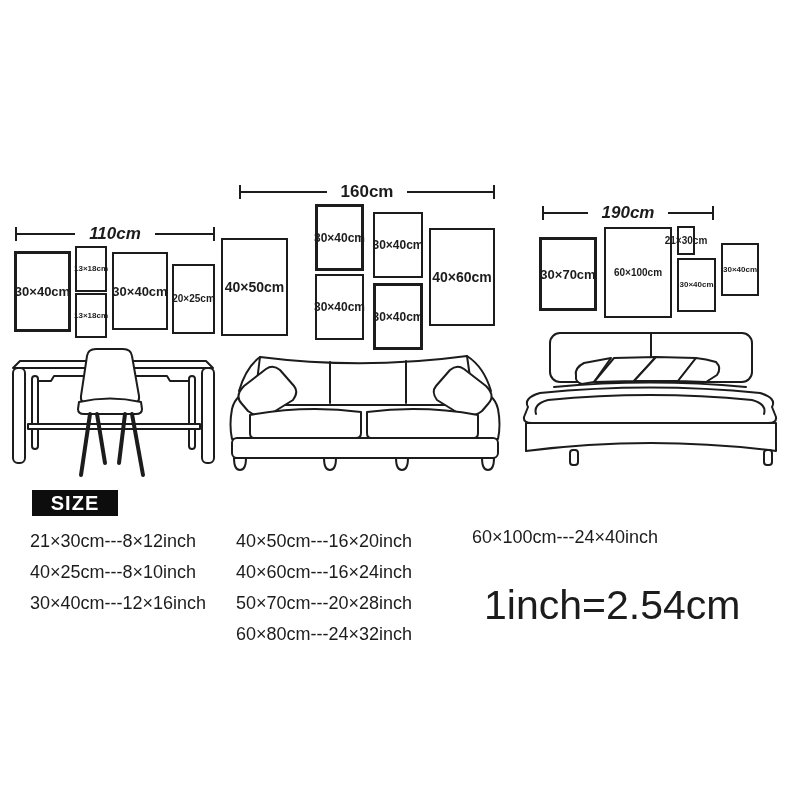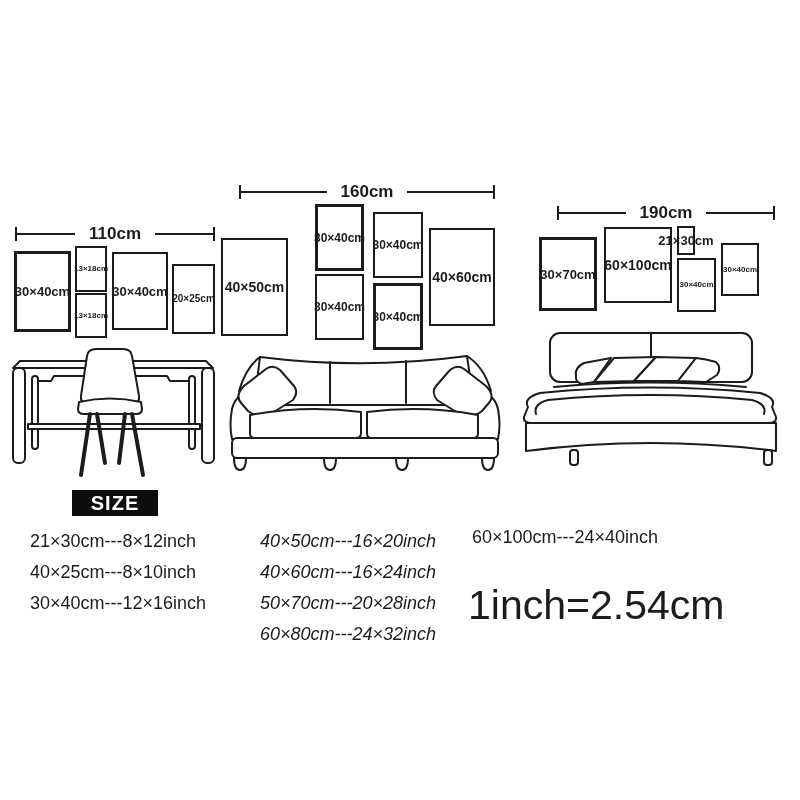--- a/index.html
+++ b/index.html
@@ -45,44 +45,43 @@
     left: 32px; top: 490px;
     width: 86px; height: 26px;
     background: #0d0d0d;
     color: #ffffff;
     font-size: 20px;
     font-weight: bold;
     letter-spacing: 1px;
     display: flex;
     align-items: center;
     justify-content: center;
-    margin-left: 40px;
   }
   .legend-col { position: absolute; font-size: 18px; font-weight: 400; color: #1c1c1c; }
   .legend-col .row {
     height: 31px;
     display: flex;
     align-items: center;
     white-space: nowrap;
   }
   .conv {
     position: absolute;
-    left: 468px; top: 582px;
+    left: 484px; top: 582px;
     font-size: 41px;
     font-weight: 400;
     white-space: nowrap;
     color: #1c1c1c;
   }
 </style>
 </head>
 <body>
 
 <div class="canvas">
 
-  <div class="dim" style="left:15px; top:226px; width:200px;">
+  <div class="dim" style="left:15px; top:226px; width:200px;font-style:italic;">
     <span class="tick"></span>
     <span class="seg"></span>
     <span class="lbl">110cm</span>
     <span class="seg"></span>
     <span class="tick"></span>
   </div>
   <div class="frame thick" style="left:14px; top:251px; width:57px; height:81px; font-size:13px;">30×40cm</div>
   <div class="frame" style="left:75px; top:246px; width:32px; height:46px; font-size:8px;">13×18cm</div>
   <div class="frame" style="left:75px; top:293px; width:32px; height:45px; font-size:8px;">13×18cm</div>
   <div class="frame" style="left:112px; top:252px; width:56px; height:78px; font-size:13px;">30×40cm</div>
@@ -95,30 +94,30 @@
     <span class="seg"></span>
     <span class="tick"></span>
   </div>
   <div class="frame" style="left:221px; top:238px; width:67px; height:98px; font-size:14px;text-align:center;">40×50cm</div>
   <div class="frame thick" style="left:315px; top:204px; width:49px; height:67px; font-size:12px;">30×40cm</div>
   <div class="frame" style="left:315px; top:274px; width:49px; height:66px; font-size:12px;">30×40cm</div>
   <div class="frame" style="left:373px; top:212px; width:50px; height:66px; font-size:12px;">30×40cm</div>
   <div class="frame thick" style="left:373px; top:283px; width:50px; height:67px; font-size:12px;">30×40cm</div>
   <div class="frame" style="left:429px; top:228px; width:66px; height:98px; font-size:14px;">40×60cm</div>
 
-  <div class="dim" style="left:557px; top:205px; width:218px;">
+  <div class="dim" style="left:542px; top:205px; width:172px;font-style:italic;">
     <span class="tick"></span>
     <span class="seg"></span>
     <span class="lbl">190cm</span>
     <span class="seg"></span>
     <span class="tick"></span>
   </div>
   <div class="frame thick" style="left:539px; top:237px; width:58px; height:74px; font-size:13px;">30×70cm</div>
-  <div class="frame" style="left:604px; top:227px; width:68px; height:76px; font-size:14px;">60×100cm</div>
-  <div class="frame" style="left:677px; top:226px; width:18px; height:29px; font-size:13px;">21×30cm</div>
+  <div class="frame" style="left:604px; top:227px; width:68px; height:91px; font-size:10px;">60×100cm</div>
+  <div class="frame" style="left:677px; top:226px; width:18px; height:29px; font-size:10px;">21×30cm</div>
   <div class="frame" style="left:677px; top:258px; width:39px; height:54px; font-size:8px;">30×40cm</div>
   <div class="frame" style="left:721px; top:243px; width:38px; height:53px; font-size:8px;">30×40cm</div>
 
   <div class="furn" style="left:8px; top:348px; width:212px; height:135px;">
     <svg width="212" height="135" viewBox="0 0 212 135" fill="none" stroke="#1c1c1c" stroke-width="2" stroke-linecap="round" stroke-linejoin="round">
       <path d="M12,13 H198 L205,20 H5 Z" fill="#ffffff"></path>
       <rect x="5" y="20" width="12" height="95" rx="5" fill="#ffffff"></rect>
       <rect x="194" y="20" width="12" height="95" rx="5" fill="#ffffff"></rect>
       <path d="M24,33 H43 L46,28 H159 L162,33 H182"></path>
       <rect x="24" y="28" width="6" height="73" rx="3" fill="#ffffff"></rect>
@@ -172,21 +171,21 @@
   </div>
 
   <div class="badge">SIZE</div>
 
   <div class="legend-col" style="left:30px; top:526px;">
     <div class="row">21×30cm---8×12inch</div>
     <div class="row">40×25cm---8×10inch</div>
     <div class="row">30×40cm---12×16inch</div>
   </div>
 
-  <div class="legend-col" style="left:260px; top:526px;font-style:italic;">
+  <div class="legend-col" style="left:236px; top:526px;">
     <div class="row">40×50cm---16×20inch</div>
     <div class="row">40×60cm---16×24inch</div>
     <div class="row">50×70cm---20×28inch</div>
     <div class="row">60×80cm---24×32inch</div>
   </div>
 
   <div class="legend-col" style="left:472px; top:522px;">
     <div class="row">60×100cm---24×40inch</div>
   </div>
 

